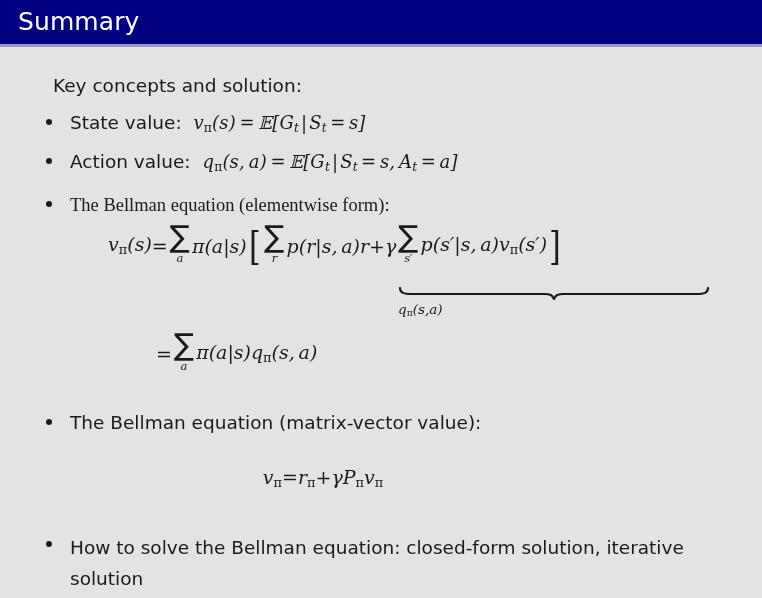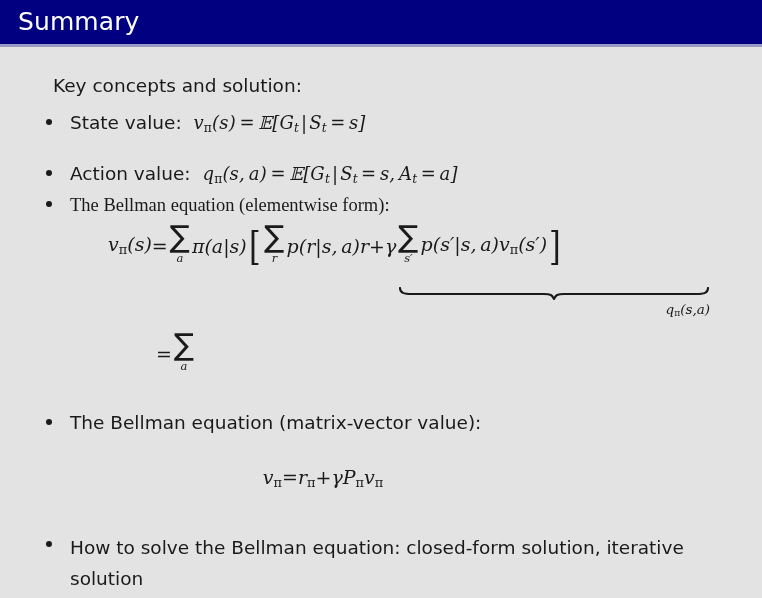--- a/index.html
+++ b/index.html
@@ -162,21 +162,21 @@
     top: -1px;
     transform: scaleX(0.75);
     display: inline-block;
   }
 
   .brace-wrap {
     position: absolute;
     left: 290px;
     top: 62px;
     width: 312px;
-    text-align: right;
+    text-align: left;
   }
   .brace-svg { display: block; }
   .brace-label {
     font-family: "DejaVu Serif", serif;
     font-style: italic;
     font-size: 13.5px;
     margin-top: 1px;
     display: block;
   }
 
@@ -212,21 +212,21 @@
   <div class="intro">Key concepts and solution:</div>
 
   <div class="bullet-row" style="top:63px;">
     <span class="bullet-dot"></span>
     <span class="bullet-text">
       <span>State value:</span>
       <span class="math">&nbsp;v<sub class="mu">π</sub>(s)<span class="op">=</span>𝔼[G<sub class="mi">t</sub><span class="opt">|</span>S<sub class="mi">t</sub><span class="op">=</span>s]</span>
     </span>
   </div>
 
-  <div class="bullet-row" style="top:102px;margin-top:12px;">
+  <div class="bullet-row" style="top:102px;">
     <span class="bullet-dot"></span>
     <span class="bullet-text">
       <span>Action value:</span>
       <span class="math">&nbsp;q<sub class="mu">π</sub>(s, a)<span class="op">=</span>𝔼[G<sub class="mi">t</sub><span class="opt">|</span>S<sub class="mi">t</sub><span class="op">=</span>s, A<sub class="mi">t</sub><span class="op">=</span>a]</span>
     </span>
   </div>
 
   <div class="bullet-row" style="top:145px;font-family:Liberation Serif, serif;">
     <span class="bullet-dot"></span>
     <span class="bullet-text">The Bellman equation (elementwise form):</span>
@@ -264,20 +264,21 @@
       </svg>
       <span class="brace-label">q<sub class="mu">π</sub>(s,a)</span>
     </div>
 
     <div class="eqline2">
       <span class="op">=</span>
       <span class="bigsum">
         <span class="sym">∑</span>
         <span class="lim">a</span>
       </span>
+      <span>π(a<span class="opt">|</span>s)q<sub class="mu">π</sub>(s, a)</span>
     </div>
 
   </div>
 
   <div class="bullet-row" style="top:363px;">
     <span class="bullet-dot"></span>
     <span class="bullet-text">The Bellman equation (matrix-vector value):</span>
   </div>
 
   <div class="centered-eq" style="top:419px;">

